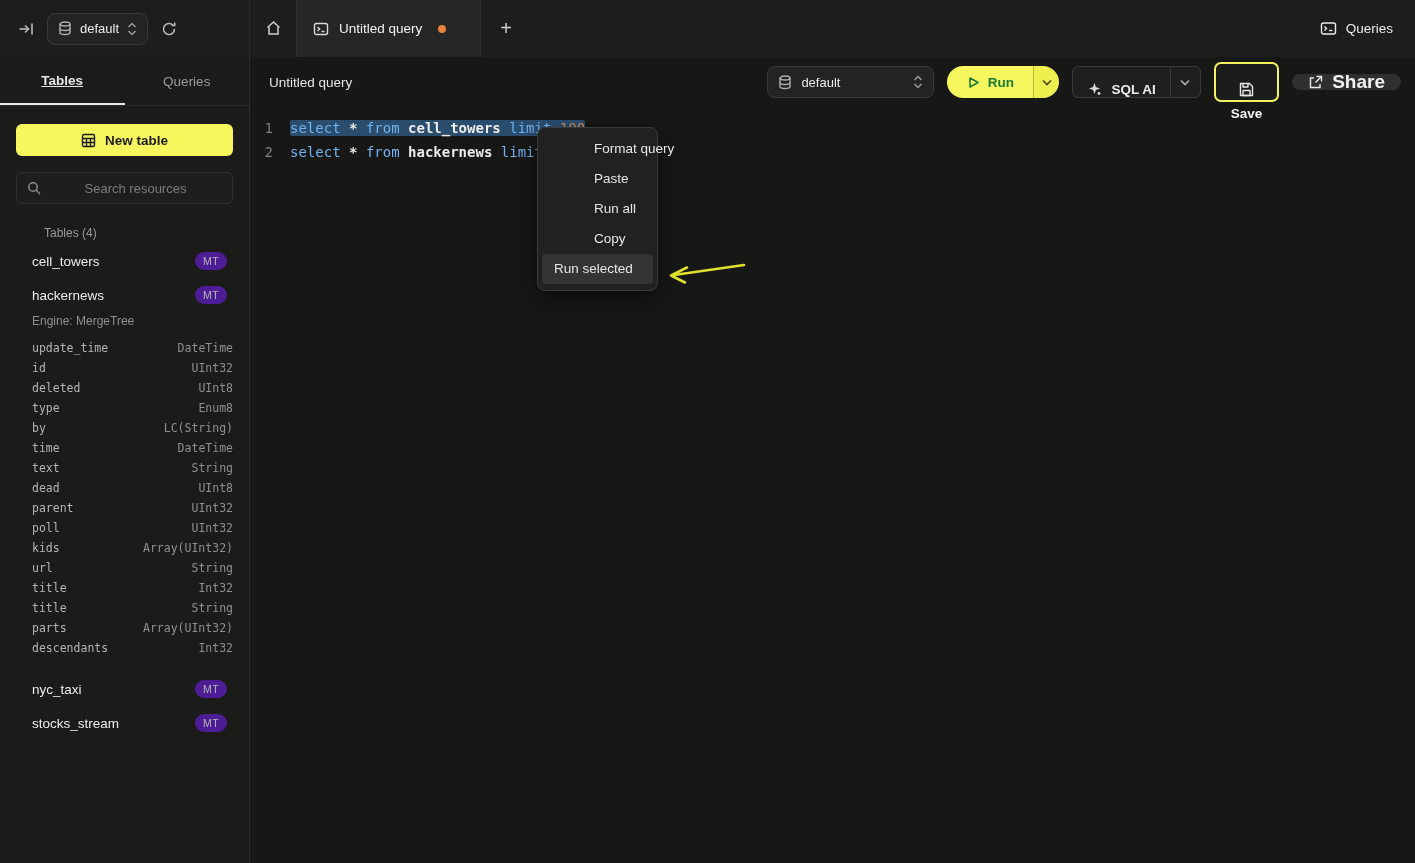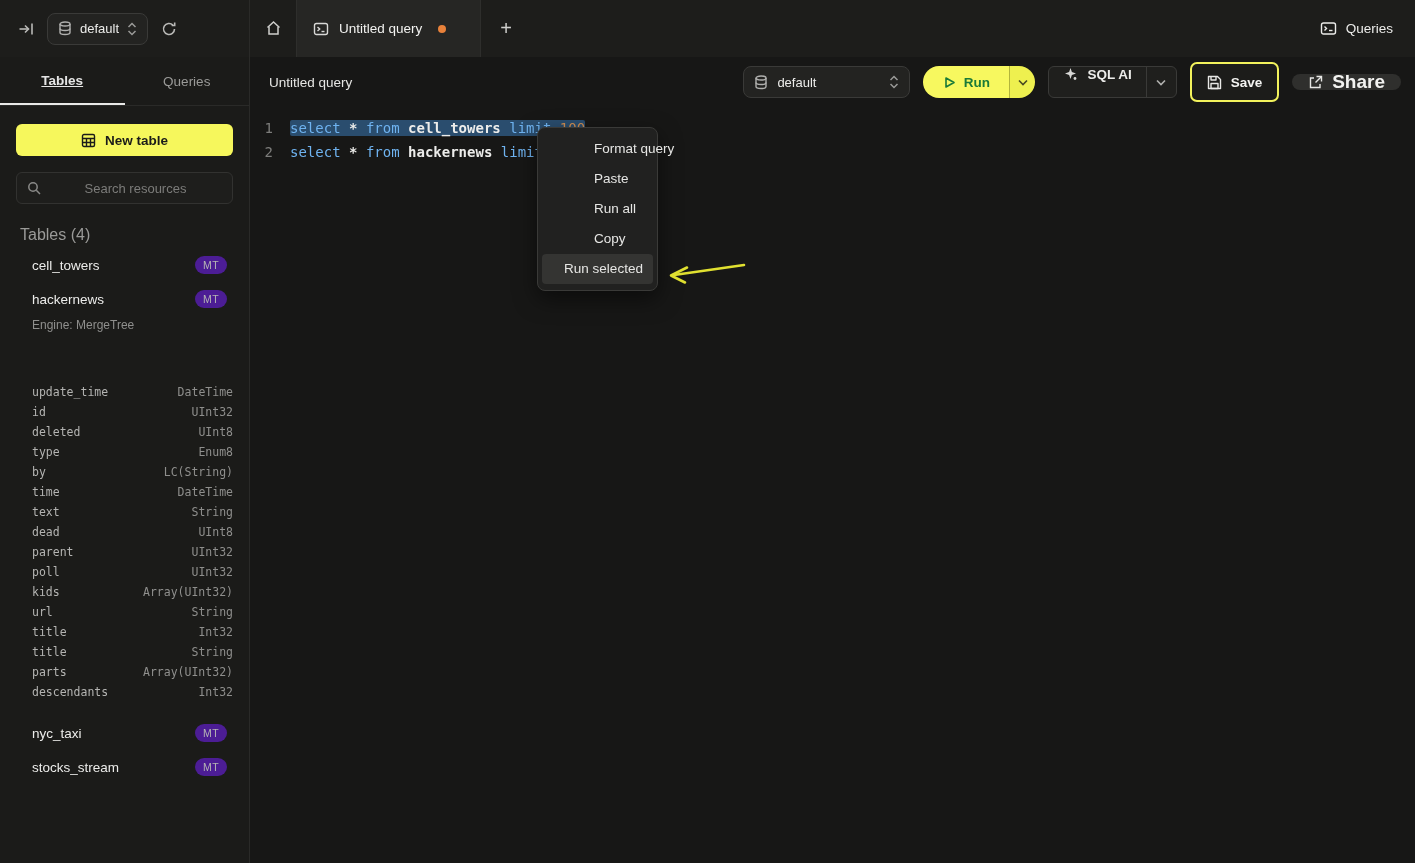--- a/index.html
+++ b/index.html
@@ -28,61 +28,61 @@
   
   .sidebar{position:absolute;top:57px;left:0;width:250px;bottom:0;box-sizing:border-box;background:#1b1b19;border-right:1px solid #2a2a28;}
   .sidebar-tabs{height:48px;display:flex;border-bottom:1px solid #2a2a28;}
   .s-tab{flex:1;display:flex;align-items:center;justify-content:center;font-size:13.5px;color:#9a9a98;cursor:pointer;box-sizing:border-box;}
   .s-tab.active{color:#e5e5e5;font-weight:700;border-bottom:2px solid #e9e9e7;text-decoration:underline;}
   .sidebar-body{padding:18px 16px 0 16px;}
   .new-table-btn{width:100%;height:32px;background:#f6f75c;border:none;border-radius:6px;display:flex;align-items:center;justify-content:center;gap:9px;color:#1b1b19;font-size:13.5px;font-weight:600;font-family:"Liberation Sans",sans-serif;cursor:pointer;}
   .search-box{margin-top:16px;height:32px;box-sizing:border-box;background:#1e1e1c;border:1px solid #323230;border-radius:6px;display:flex;align-items:center;gap:8px;padding:0 10px;}
   .search-box input{flex:1;min-width:0;background:transparent;border:none;outline:none;color:#e8e8e6;font-size:13px;font-family:"Liberation Sans",sans-serif;text-align:center;}
   .search-box input::placeholder{color:#7c7c7a;}
-  .section-hd{margin:22px 0 4px 4px;font-size:16px;color:#9a9a98;}
+  .section-hd{margin:22px 0 4px 28px;font-size:12px;color:#9a9a98;}
   .table-row{display:flex;align-items:center;justify-content:space-between;padding:8px 6px 8px 16px;cursor:pointer;}
   .table-row .nm{font-size:13.5px;color:#ececea;}
   .badge{display:inline-flex;align-items:center;padding:3px 8px;border-radius:10px;background:#4c1d95;color:#b6b6b4;font-size:10.5px;letter-spacing:.4px;}
   .engine-line{padding:2px 0 10px 16px;font-size:12px;color:#8f8f8d;}
-  .col-list{padding-bottom:14px;margin-top:40px;}
+  .col-list{padding-bottom:14px;}
   .col-row{display:flex;justify-content:space-between;align-items:center;height:20px;padding-left:16px;font-family:"DejaVu Sans Mono",monospace;font-size:11.5px;}
   .col-row .cn{color:#b4b4b2;}
   .col-row .ct{color:#8f8f8d;}
 
   
   .main{position:absolute;top:57px;left:251px;right:0;bottom:0;background:#171716;}
   .main-header{height:50px;display:flex;align-items:center;padding:0 14px 0 18px;}
   .main-title{font-size:13.5px;color:#e6e6e4;}
   .toolbar{margin-left:auto;display:flex;align-items:center;gap:13px;}
   .tb-db{display:flex;align-items:center;gap:9px;width:167px;height:32px;box-sizing:border-box;padding:0 10px;background:#232321;border:1px solid #3a3a38;border-radius:8px;cursor:pointer;}
   .tb-db .val{font-size:13px;color:#ececea;flex:1;}
   .run-split{display:flex;height:32px;border-radius:16px;overflow:hidden;cursor:pointer;}
   .run-main{display:flex;align-items:center;justify-content:center;gap:8px;width:86px;background:#f7f85f;color:#1a7a38;font-size:13.5px;font-weight:600;}
   .run-arrow{width:25px;display:flex;align-items:center;justify-content:center;background:#eef04f;border-left:1px solid rgba(0,0,0,.25);color:#4a4a22;}
   .sqlai-split{display:flex;height:32px;box-sizing:border-box;background:#1f1f1d;border:1px solid #3a3a38;border-radius:6px;overflow:hidden;cursor:pointer;}
-  .sqlai-main{display:flex;align-items:flex-start;gap:9px;padding:0 14px;color:#ececea;font-size:13.5px;font-weight:600;}
+  .sqlai-main{display:flex;align-items:flex-end;gap:9px;padding:0 14px;color:#ececea;font-size:13.5px;font-weight:600;}
   .sqlai-arrow{width:29px;display:flex;align-items:center;justify-content:center;border-left:1px solid #3a3a38;color:#b0b0ae;}
-  .save-btn{display:flex;align-items:center;gap:9px;height:40px;box-sizing:border-box;padding:18px 15px;background:#1c1c1a;border:2px solid #f2f25c;border-radius:7px;color:#f2f2f0;font-size:13.5px;font-weight:600;cursor:pointer;}
+  .save-btn{display:flex;align-items:center;gap:9px;height:40px;box-sizing:border-box;padding:18px 15px;background:#1c1c1a;border:2px solid #f2f25c;border-radius:7px;color:#f2f2f0;font-size:13.5px;font-weight:600;cursor:pointer;flex-direction:column;}
   .share-btn{display:flex;align-items:center;gap:9px;height:16px;padding:0 16px;background:#2f2f2d;border:none;border-radius:10px;color:#f2f2f0;font-size:19px;font-weight:600;font-family:"Liberation Sans",sans-serif;cursor:pointer;}
 
   
   .editor{position:relative;padding-top:9px;font-family:"DejaVu Sans Mono",monospace;font-size:14px;}
   .code-line{display:flex;height:24px;line-height:24px;}
   .gutter{width:22px;text-align:right;color:#7d7d7b;flex:none;}
   .code{padding-left:17px;white-space:pre;}
   .tk-kw{color:#6fb3f0;}
   .tk-op{color:#ececea;font-weight:700;}
   .tk-tbl{color:#ececea;font-weight:700;}
   .tk-num{color:#d18f52;}
   .sel{background:#2a4d6e;border-radius:2px;}
 
   
   .context-menu{position:absolute;left:286px;top:70px;width:121px;box-sizing:border-box;background:#212120;border:1px solid #3a3a38;border-radius:8px;padding:6px 0;box-shadow:0 8px 22px rgba(0,0,0,.5);z-index:20;}
   .cm-item{height:30px;line-height:30px;padding-left:16px;font-size:13.5px;color:#e6e6e4;cursor:pointer;white-space:nowrap;margin-left:40px;}
-  .cm-item.hl{background:#343432;margin:0 4px;padding-left:12px;border-radius:4px;text-align:center;}
+  .cm-item.hl{background:#343432;margin:0 4px;padding-left:12px;border-radius:4px;}
 
   .annot-arrow{position:absolute;left:409px;top:201px;z-index:30;pointer-events:none;}
 </style>
 </head>
 <body>
 
 <div class="topbar">
   <div class="topbar-left">
     <span class="icon-btn">
       <svg width="16" height="16" viewBox="0 0 16 16" fill="none" stroke="currentColor" stroke-width="1.6">

